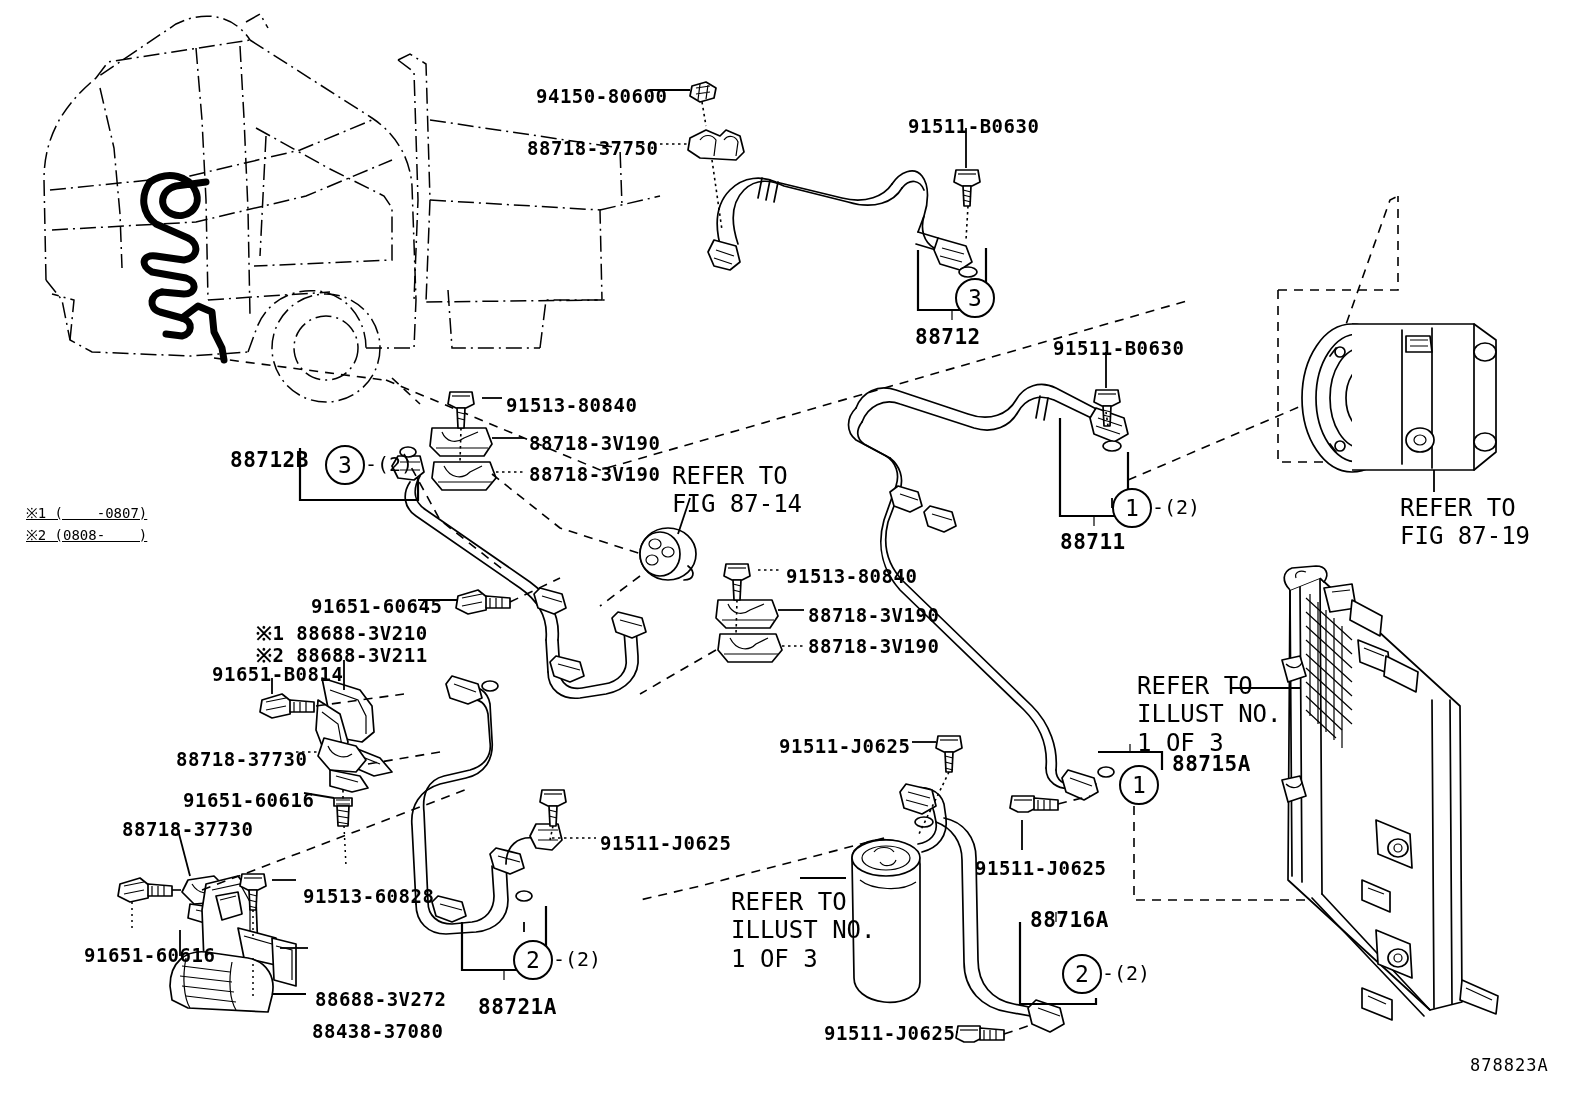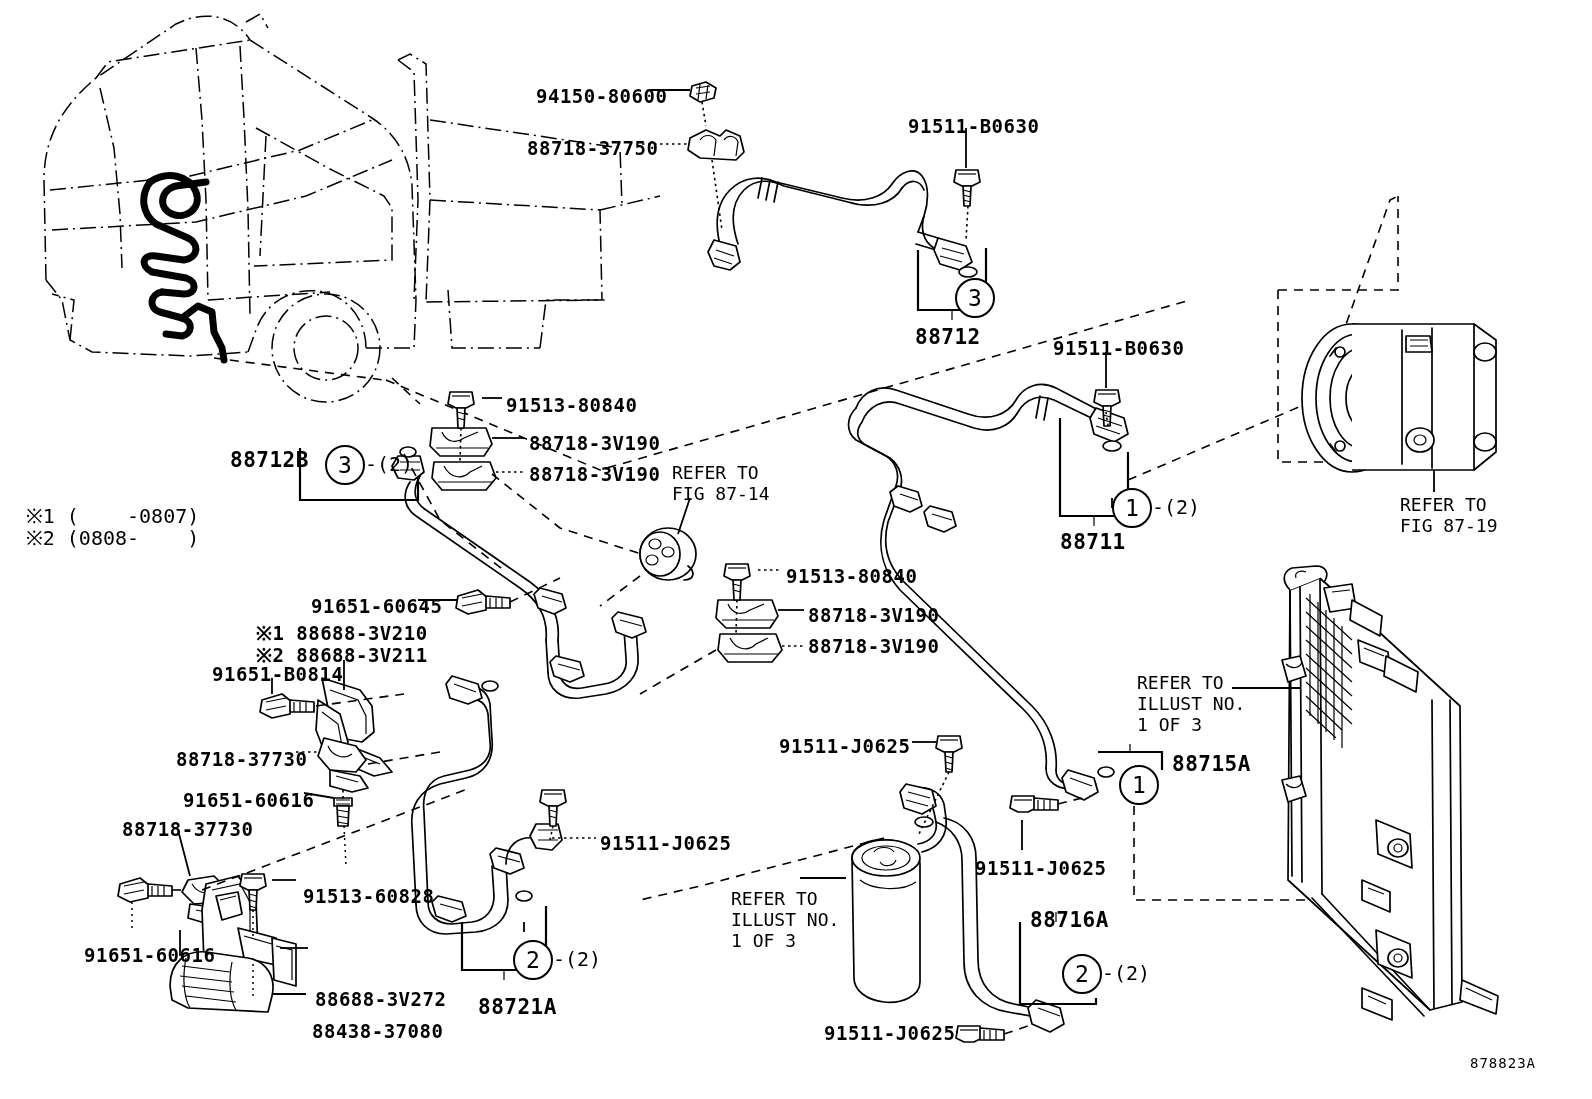--- a/index.html
+++ b/index.html
@@ -2,24 +2,24 @@
 <html><head>
 <meta charset="utf-8">
 <style>
   html,body{margin:0;padding:0;background:#ffffff;}
   body{width:1592px;height:1099px;position:relative;overflow:hidden;
        font-family:"DejaVu Sans Mono","Liberation Mono",monospace;color:#000;}
   #stage{position:absolute;inset:0;width:1592px;height:978px;}
   svg.layer{position:absolute;left:0;top:0;width:1592px;height:1099px;overflow:visible;}
   .lbl{position:absolute;white-space:pre;font-family:"DejaVu Sans Mono","Liberation Mono",monospace;
        font-size:19px;font-weight:700;letter-spacing:.5px;color:#000;line-height:1.18;}
-  .lbl.ref{font-weight:400;font-size:18px;letter-spacing:0px;}
+  .lbl.ref{font-weight:400;font-size:24px;letter-spacing:0px;}
   .lbl.asm{font-size:21px;font-weight:700;}
-  .lbl.note{font-size:20px;font-weight:400;letter-spacing:0px;}
-  .lbl.figid{font-size:14px;font-weight:400;letter-spacing:1px;}
+  .lbl.note{font-size:14px;font-weight:400;letter-spacing:0px;text-decoration:underline;}
+  .lbl.figid{font-size:17px;font-weight:400;letter-spacing:1px;}
   .cnum{position:absolute;border:2.2px solid #000;border-radius:50%;
         display:flex;align-items:center;justify-content:center;
         font-family:"DejaVu Sans Mono","Liberation Mono",monospace;
         font-size:23px;font-weight:400;background:#fff;}
   .qty{position:absolute;font-size:20px;font-weight:400;white-space:pre;
        font-family:"DejaVu Sans Mono","Liberation Mono",monospace;}
 </style>
 </head>
 <body>
 

